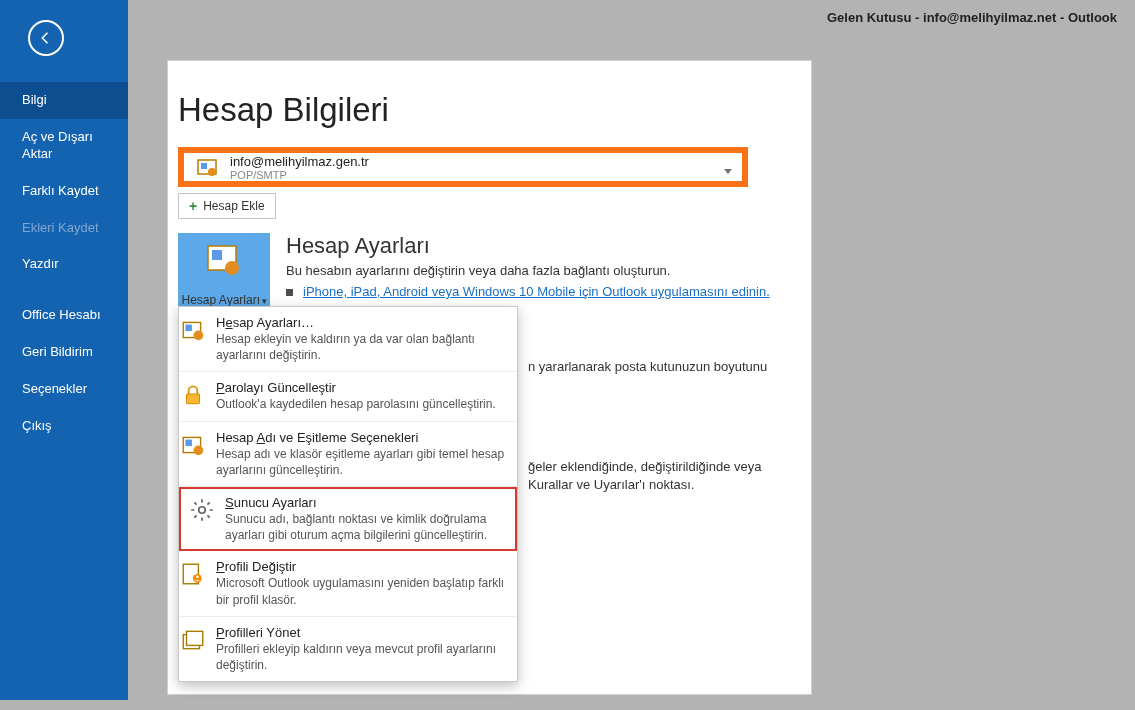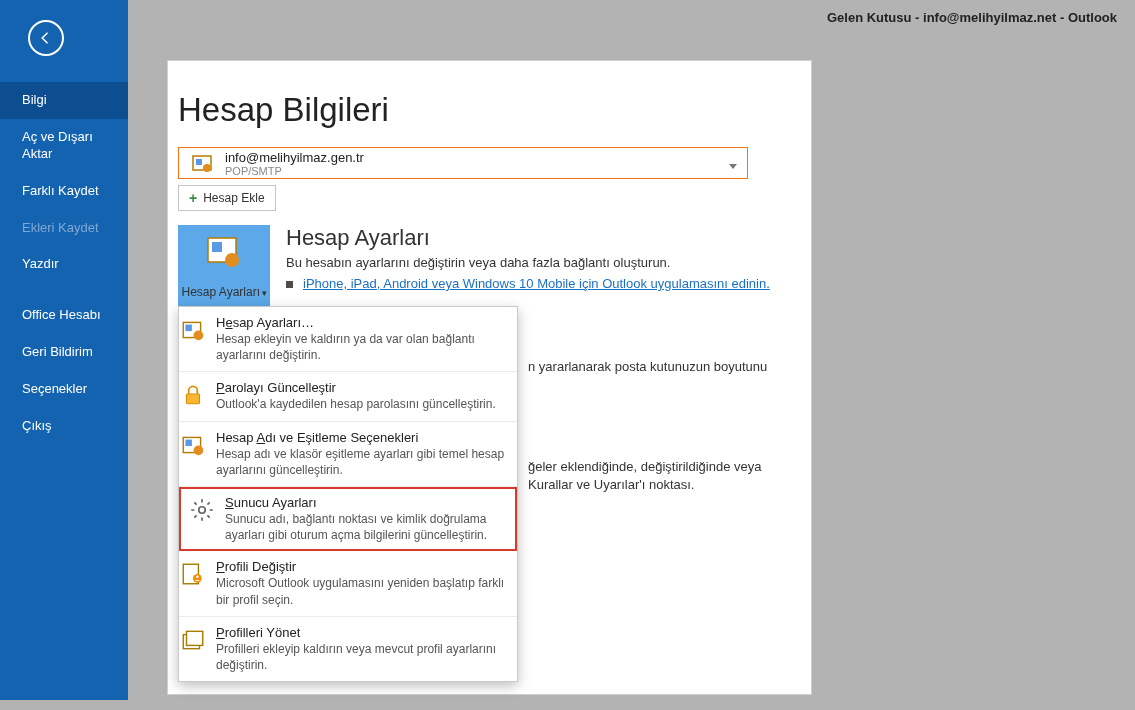--- a/index.html
+++ b/index.html
@@ -59,24 +59,24 @@
     z-index: 3;
     padding: 18px 0 0 0;
   }
   .page-title {
     font-size: 33px;
     font-weight: 300;
     color: #222;
     margin: 12px 0 18px 10px;
   }
   .account-select {
-    border: 1px solid #f97316;
+    border: 6px solid #f97316;
     width: 570px;
     margin-left: 10px;
-    height: 32px;
+    height: 40px;
     display: flex;
     align-items: center;
     position: relative;
     cursor: pointer;
   }
   .account-select .acc-icon {
     width: 34px; height: 28px;
     margin: 0 6px;
     display:flex;align-items:center;justify-content:center;
   }
@@ -287,21 +287,21 @@
         <div class="menu-icon">
           <svg viewBox="0 0 24 24">
             <rect x="3" y="3" width="14" height="18" fill="none" stroke="#a67c00" stroke-width="1.3"></rect>
             <circle cx="16" cy="16" r="4" fill="#f58f00"></circle>
             <circle cx="16" cy="14.5" r="1.2" fill="#fff"></circle>
             <path d="M13.8 18.5c.3-1.3 4.1-1.3 4.4 0" fill="#fff"></path>
           </svg>
         </div>
         <div class="menu-text">
           <div class="menu-title"><span class="ul">P</span>rofili Değiştir</div>
-          <div class="menu-desc">Microsoft Outlook uygulamasını yeniden başlatıp farklı bir profil seçin.</div>
+          <div class="menu-desc">Microsoft Outlook uygulamasını yeniden başlatıp farklı bir profil klasör.</div>
         </div>
       </div>
       <div class="menu-item">
         <div class="menu-icon">
           <svg viewBox="0 0 24 24">
             <rect x="3" y="7" width="15" height="13" fill="none" stroke="#a67c00" stroke-width="1.3"></rect>
             <rect x="6" y="4" width="15" height="13" fill="#fff" stroke="#a67c00" stroke-width="1.3"></rect>
           </svg>
         </div>
         <div class="menu-text">

